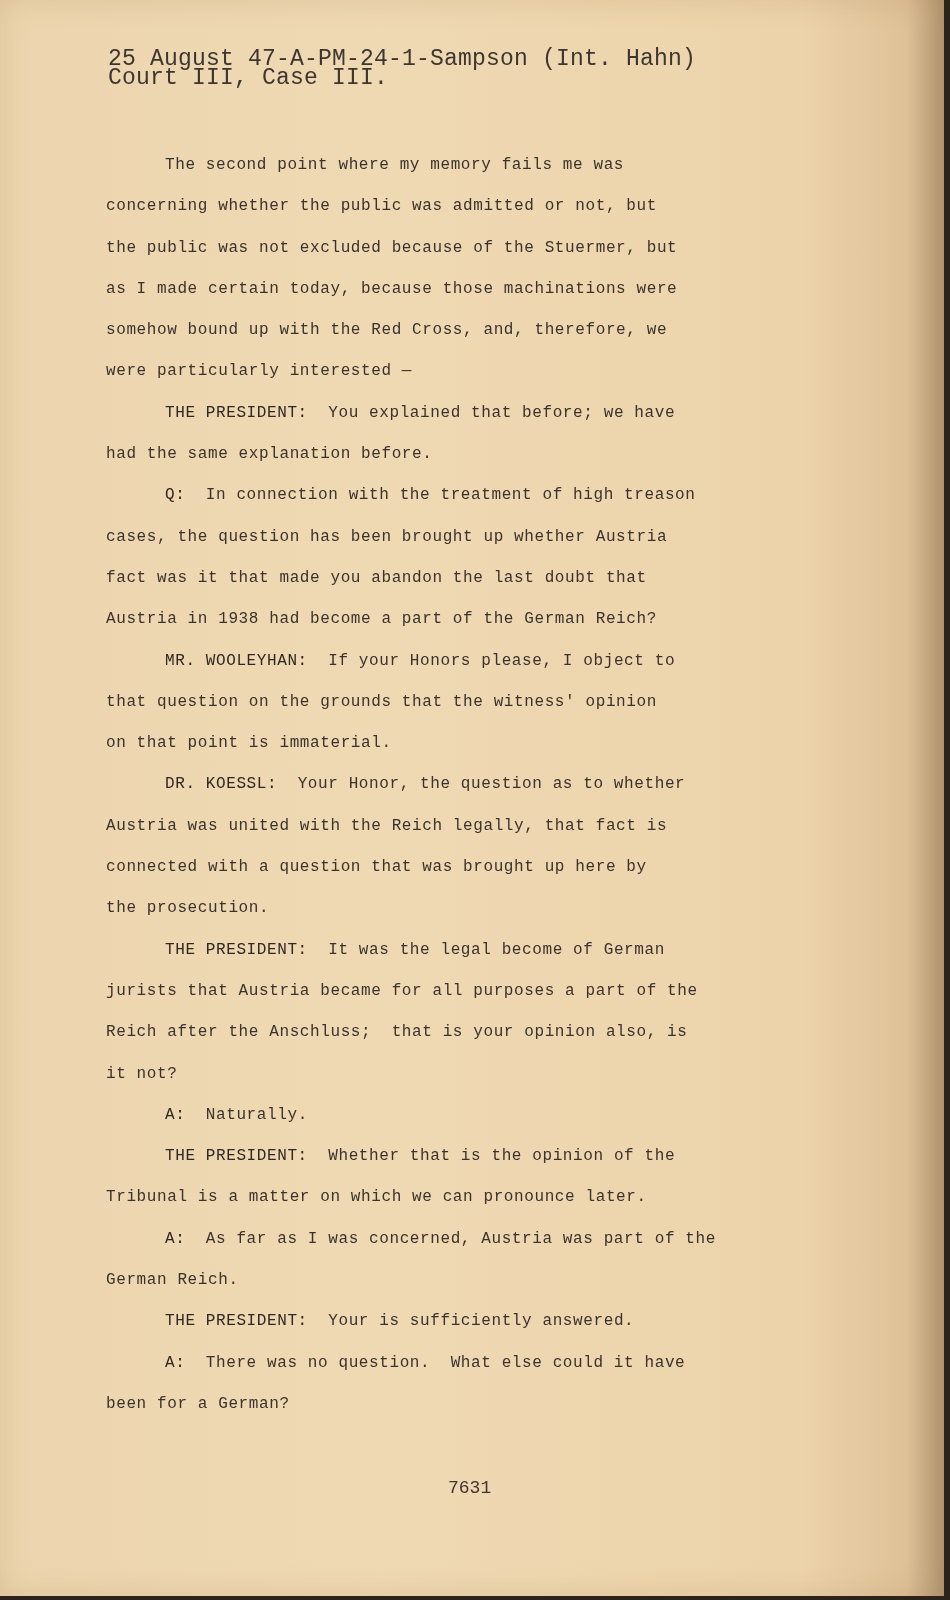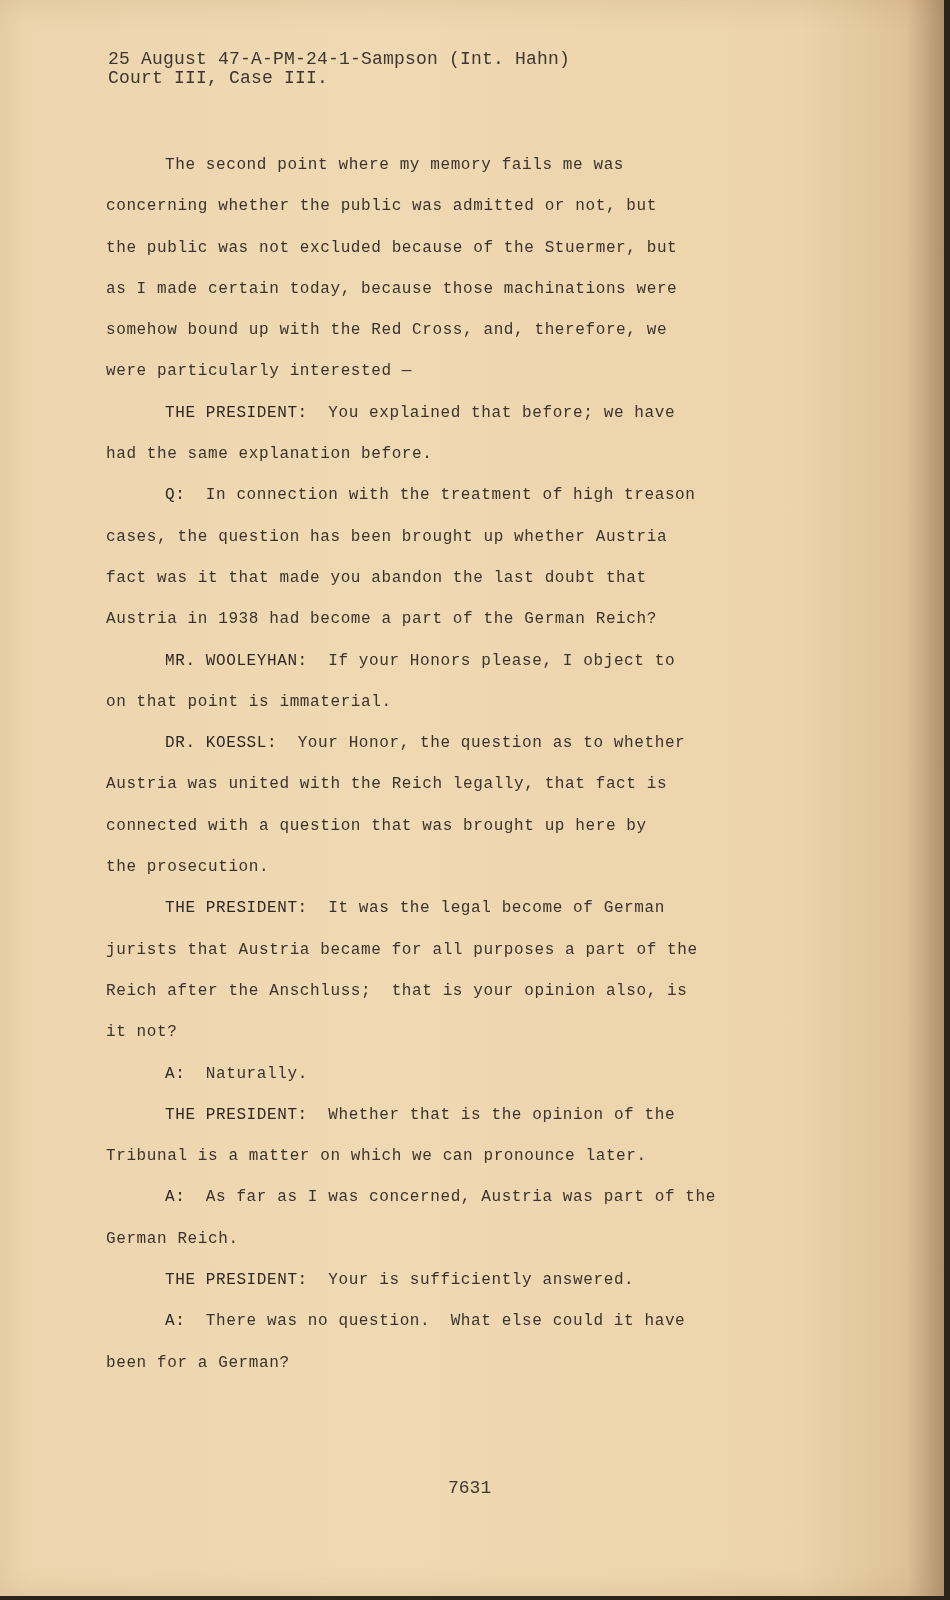--- a/index.html
+++ b/index.html
@@ -17,21 +17,21 @@
   .edge-right {
     position: absolute; right: 0; top: 0; width: 6px; height: 1600px;
     background: #2c231b;
   }
   .edge-bottom {
     position: absolute; left: 0; bottom: 0; width: 950px; height: 4px;
     background: #2c231b;
   }
   .header {
     position: absolute; left: 108px; top: 50px;
-    font-size: 18px; line-height: 19px; color: #3d3530; letter-spacing: 0.2px;
+    font-size: 23px; line-height: 19px; color: #3d3530; letter-spacing: 0.2px;
   }
   .header div { white-space: pre; }
   .body {
     position: absolute; left: 106px; top: 150px; width: 730px;
     font-size: 16px; color: #3a322c; letter-spacing: 0.6px;
   }
   .line { height: 41.3px; line-height: 30px; white-space: pre; }
   .indent { padding-left: 59px; }
   .speaker { color: #2e2723; margin-top: 32px; }
   .pagenum {
@@ -62,20 +62,21 @@
         <div class="line"><span>had the same explanation before.</span></div>
       </div>
       <div>
         <div class="line indent"><span class="speaker">Q:</span><span>  </span><span>In connection with the treatment of high treason</span></div>
         <div class="line"><span>cases, the question has been brought up whether Austria</span></div>
         <div class="line"><span>fact was it that made you abandon the last doubt that</span></div>
         <div class="line"><span>Austria in 1938 had become a part of the German Reich?</span></div>
       </div>
       <div>
         <div class="line indent"><span class="speaker">MR. WOOLEYHAN:</span><span>  </span><span>If your Honors please, I object to</span></div>
+        <div class="line"><span>that question on the grounds that the witness' opinion</span></div>
         <div class="line"><span>on that point is immaterial.</span></div>
       </div>
       <div>
         <div class="line indent"><span class="speaker">DR. KOESSL:</span><span>  </span><span>Your Honor, the question as to whether</span></div>
         <div class="line"><span>Austria was united with the Reich legally, that fact is</span></div>
         <div class="line"><span>connected with a question that was brought up here by</span></div>
         <div class="line"><span>the prosecution.</span></div>
       </div>
       <div>
         <div class="line indent"><span class="speaker">THE PRESIDENT:</span><span>  </span><span>It was the legal become of German</span></div>

